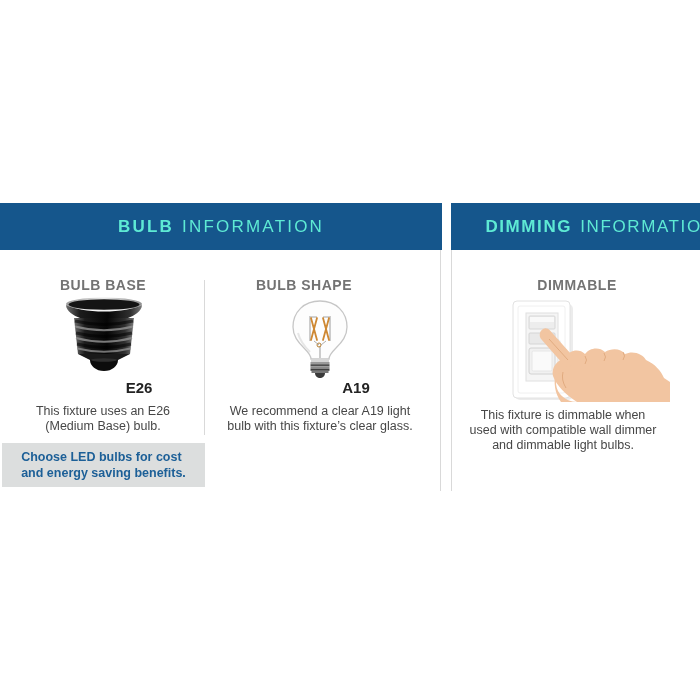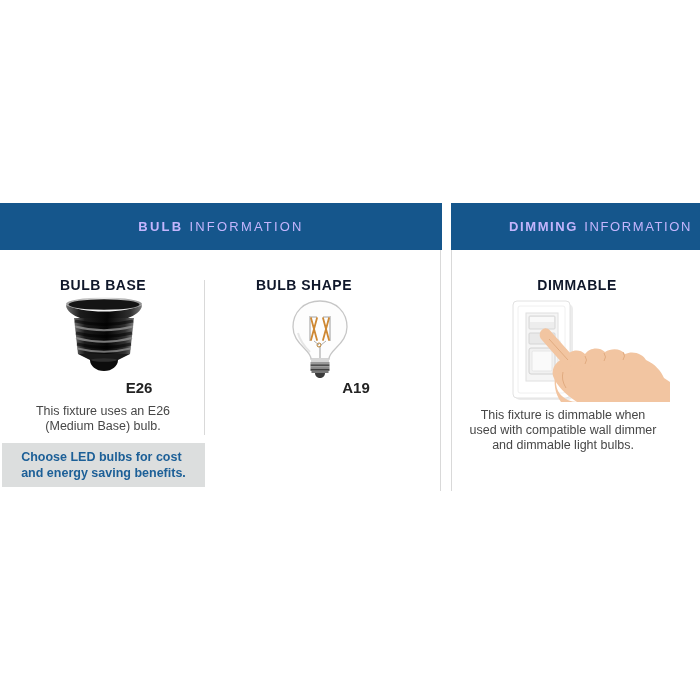--- a/index.html
+++ b/index.html
@@ -4,34 +4,34 @@
 <style>
   html,body{margin:0;padding:0;background:#fff;}
   .canvas{
     position:relative;width:700px;height:700px;background:#fff;overflow:hidden;
     font-family:"Liberation Sans", sans-serif;
   }
   
   .bar{
     position:absolute;top:203px;height:47px;background:var(--bar-blue,#15568C);
     display:flex;align-items:center;justify-content:center;
-    color:#c4b5fd;font-size:13px;white-space:nowrap;
+    color:#5eead4;font-size:17px;white-space:nowrap;
   }
   .bar-left{left:0;width:442px;letter-spacing:2.2px;}
   .bar-right{left:451px;width:299px;letter-spacing:1.6px;}
   .bar-bold{font-weight:700;}
   .bar-reg{font-weight:400;margin-left:.48em;}
   
   .vline{position:absolute;width:1px;background:var(--line-gray,#D9D9D9);}
   .vline-col{left:204px;top:280px;height:155px;}
   .vline-left-sec{left:440px;top:250px;height:241px;}
   .vline-right-sec{left:451px;top:250px;height:241px;}
   
   .col-title{
-    position:absolute;top:277px;font-size:14px;font-weight:700;color:#0f172a;
+    position:absolute;top:277px;font-size:14px;font-weight:700;color:#737373;
     letter-spacing:.5px;text-align:right;white-space:nowrap;transform:translateX(-50%);
   }
   .col-value{
     position:absolute;top:379px;font-size:15px;font-weight:700;color:#232323;
     text-align:right;transform:translateX(-50%);margin-left:36px;
   }
   .col-desc{
     position:absolute;font-size:12.5px;line-height:15px;color:#474747;
     text-align:center;white-space:pre-line;transform:translateX(-50%);
   }
@@ -133,20 +133,22 @@
     <path d="M25,59 L43,59 L43,62 L25,62 Z" fill="#d6d6d6"></path>
     <rect x="24.5" y="62" width="19" height="2.2" fill="#9a9a9a"></rect>
     <rect x="24.5" y="64.2" width="19" height="2.2" fill="#4f4f4f"></rect>
     <rect x="24.5" y="66.4" width="19" height="2.2" fill="#8a8a8a"></rect>
     <rect x="24.5" y="68.6" width="19" height="2.2" fill="#3f3f3f"></rect>
     <rect x="25.5" y="70.8" width="17" height="2.2" fill="#777"></rect>
     <path d="M29,73 L39,73 C39,76.5 36.5,78 34,78 C31.5,78 29,76.5 29,73 Z" fill="#3a3a3a"></path>
   </svg>
 
   <div class="col-value" style="left:320px">A19</div>
+  <div class="col-desc desc-2">We recommend a clear A19 light
+bulb with this fixture’s clear glass.</div>
 
   <div class="col-title" style="left:577px">DIMMABLE</div>
 
   <svg class="img img-dimmer" viewBox="0 0 165 104" aria-hidden="true">
 
     <rect x="10" y="6" width="58" height="96" rx="5" fill="#ececec"></rect>
     <rect x="8" y="3" width="57" height="97" rx="4" fill="#ffffff" stroke="#e2e2e2" stroke-width="1"></rect>
     <rect x="13" y="8" width="47" height="87" rx="2" fill="none" stroke="#f0f0f0" stroke-width="1"></rect>
 
     <rect x="21" y="15" width="32" height="68" fill="#f5f5f5" stroke="#e0e0e0" stroke-width="1"></rect>

